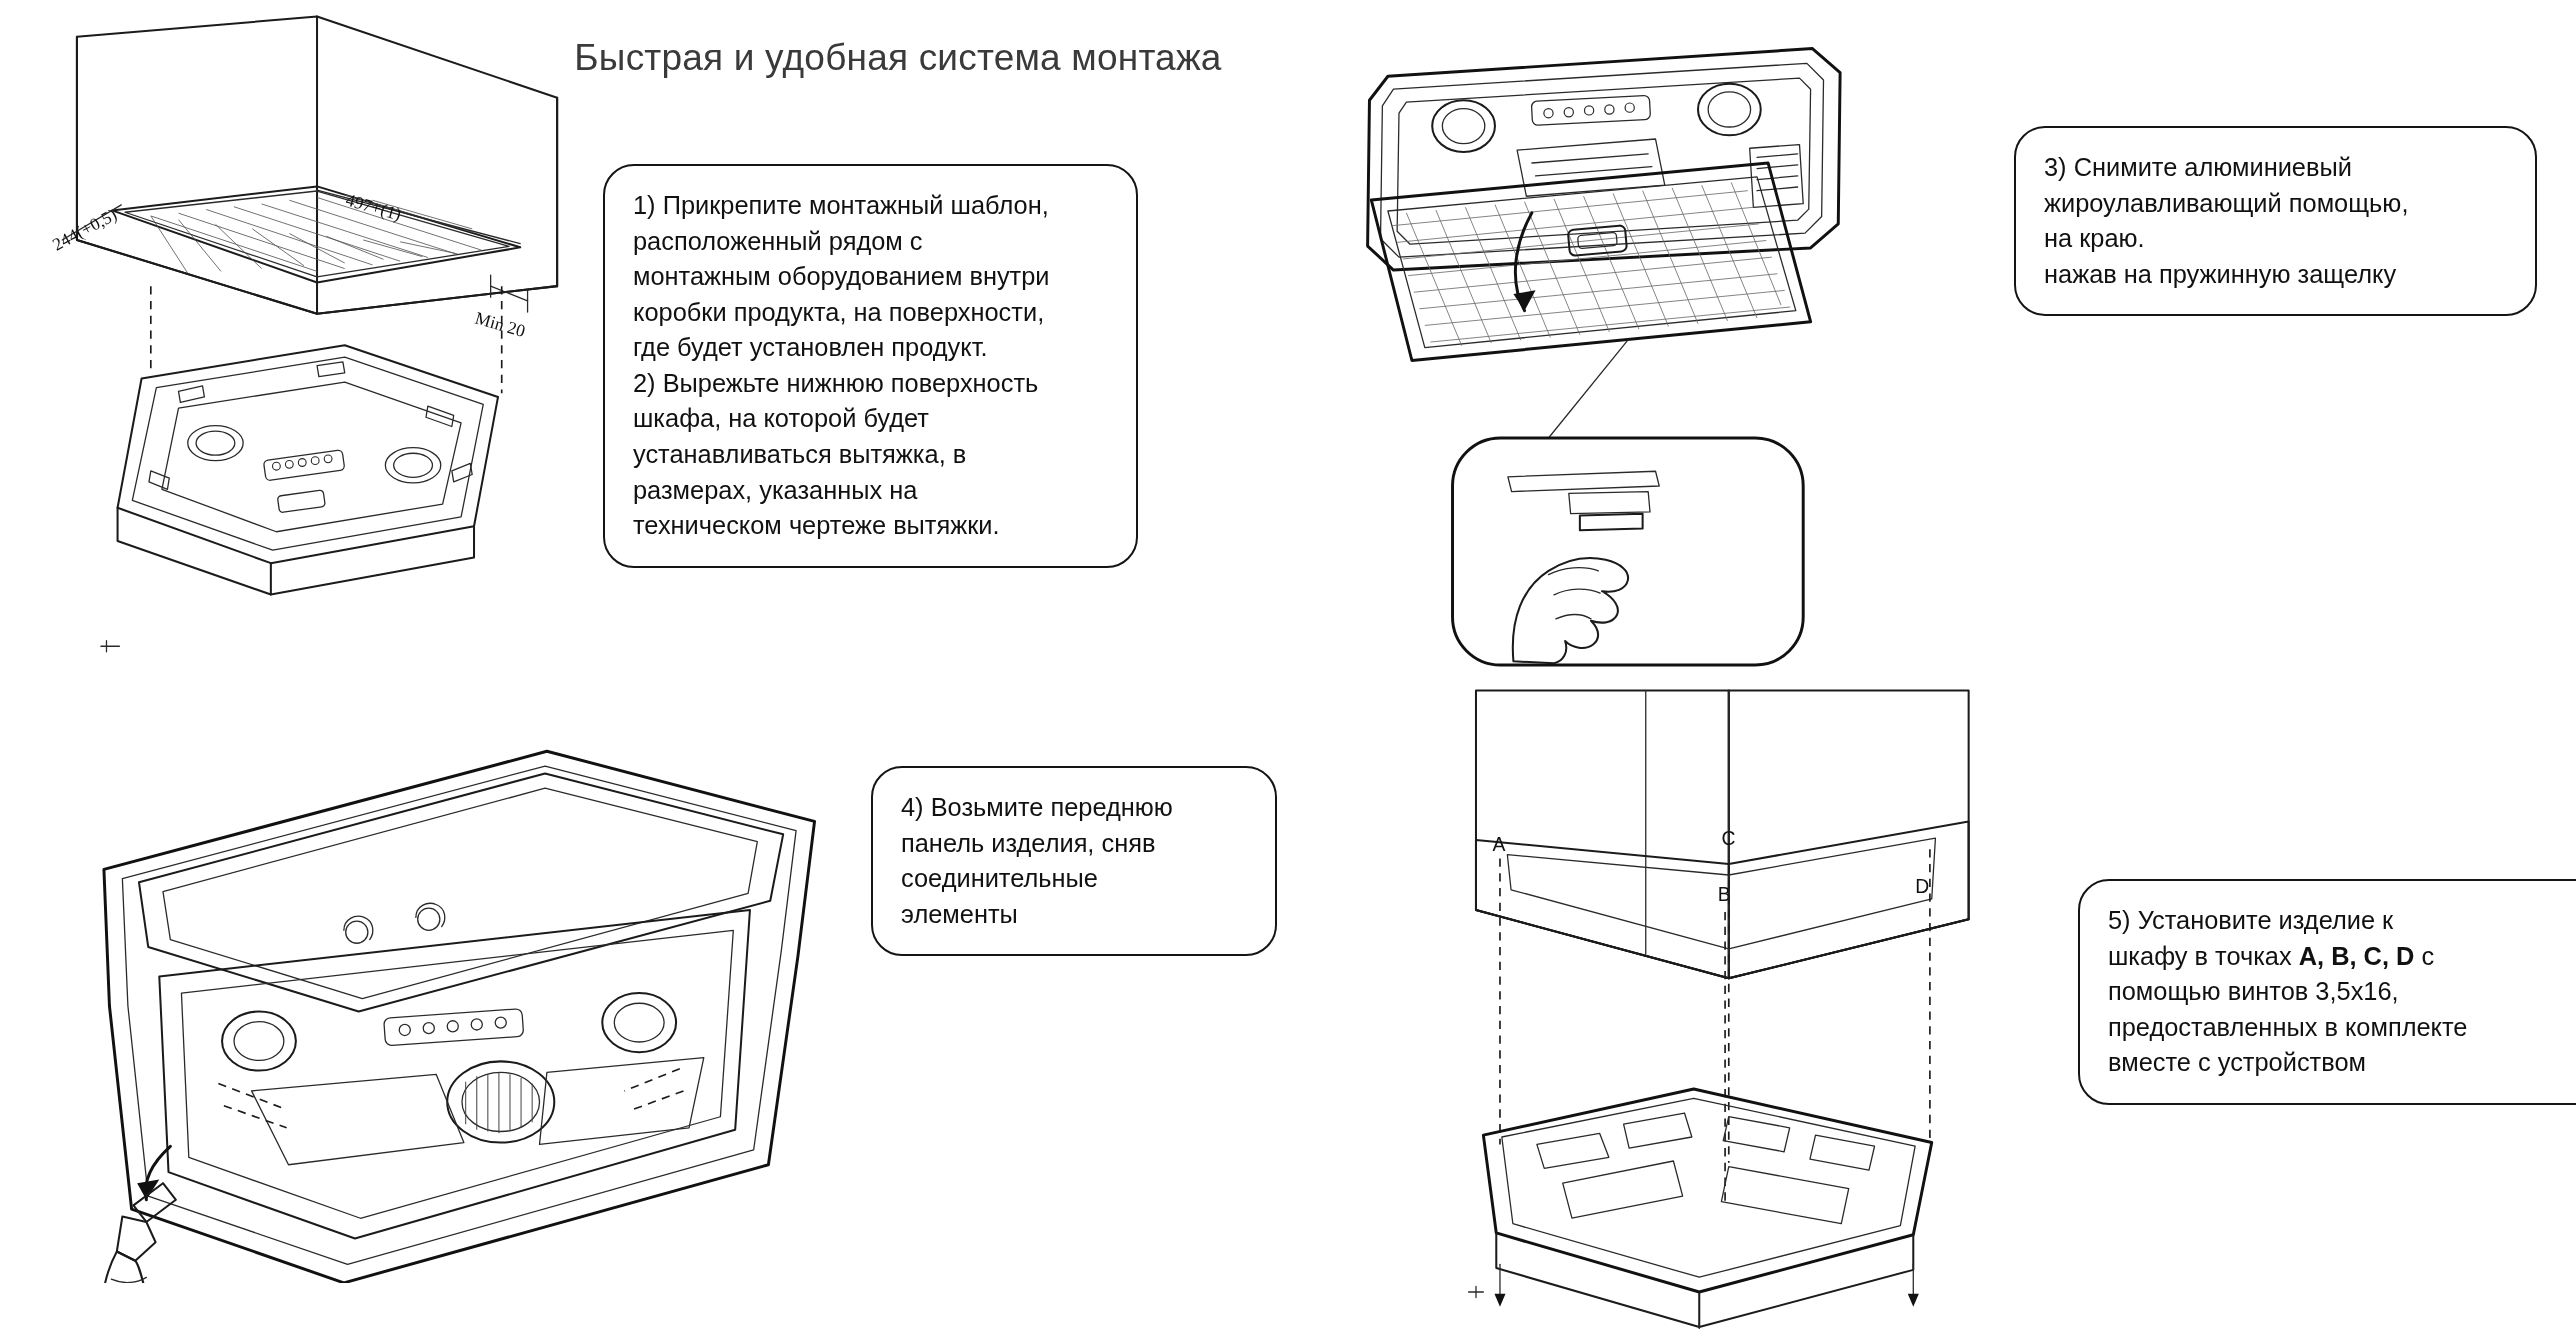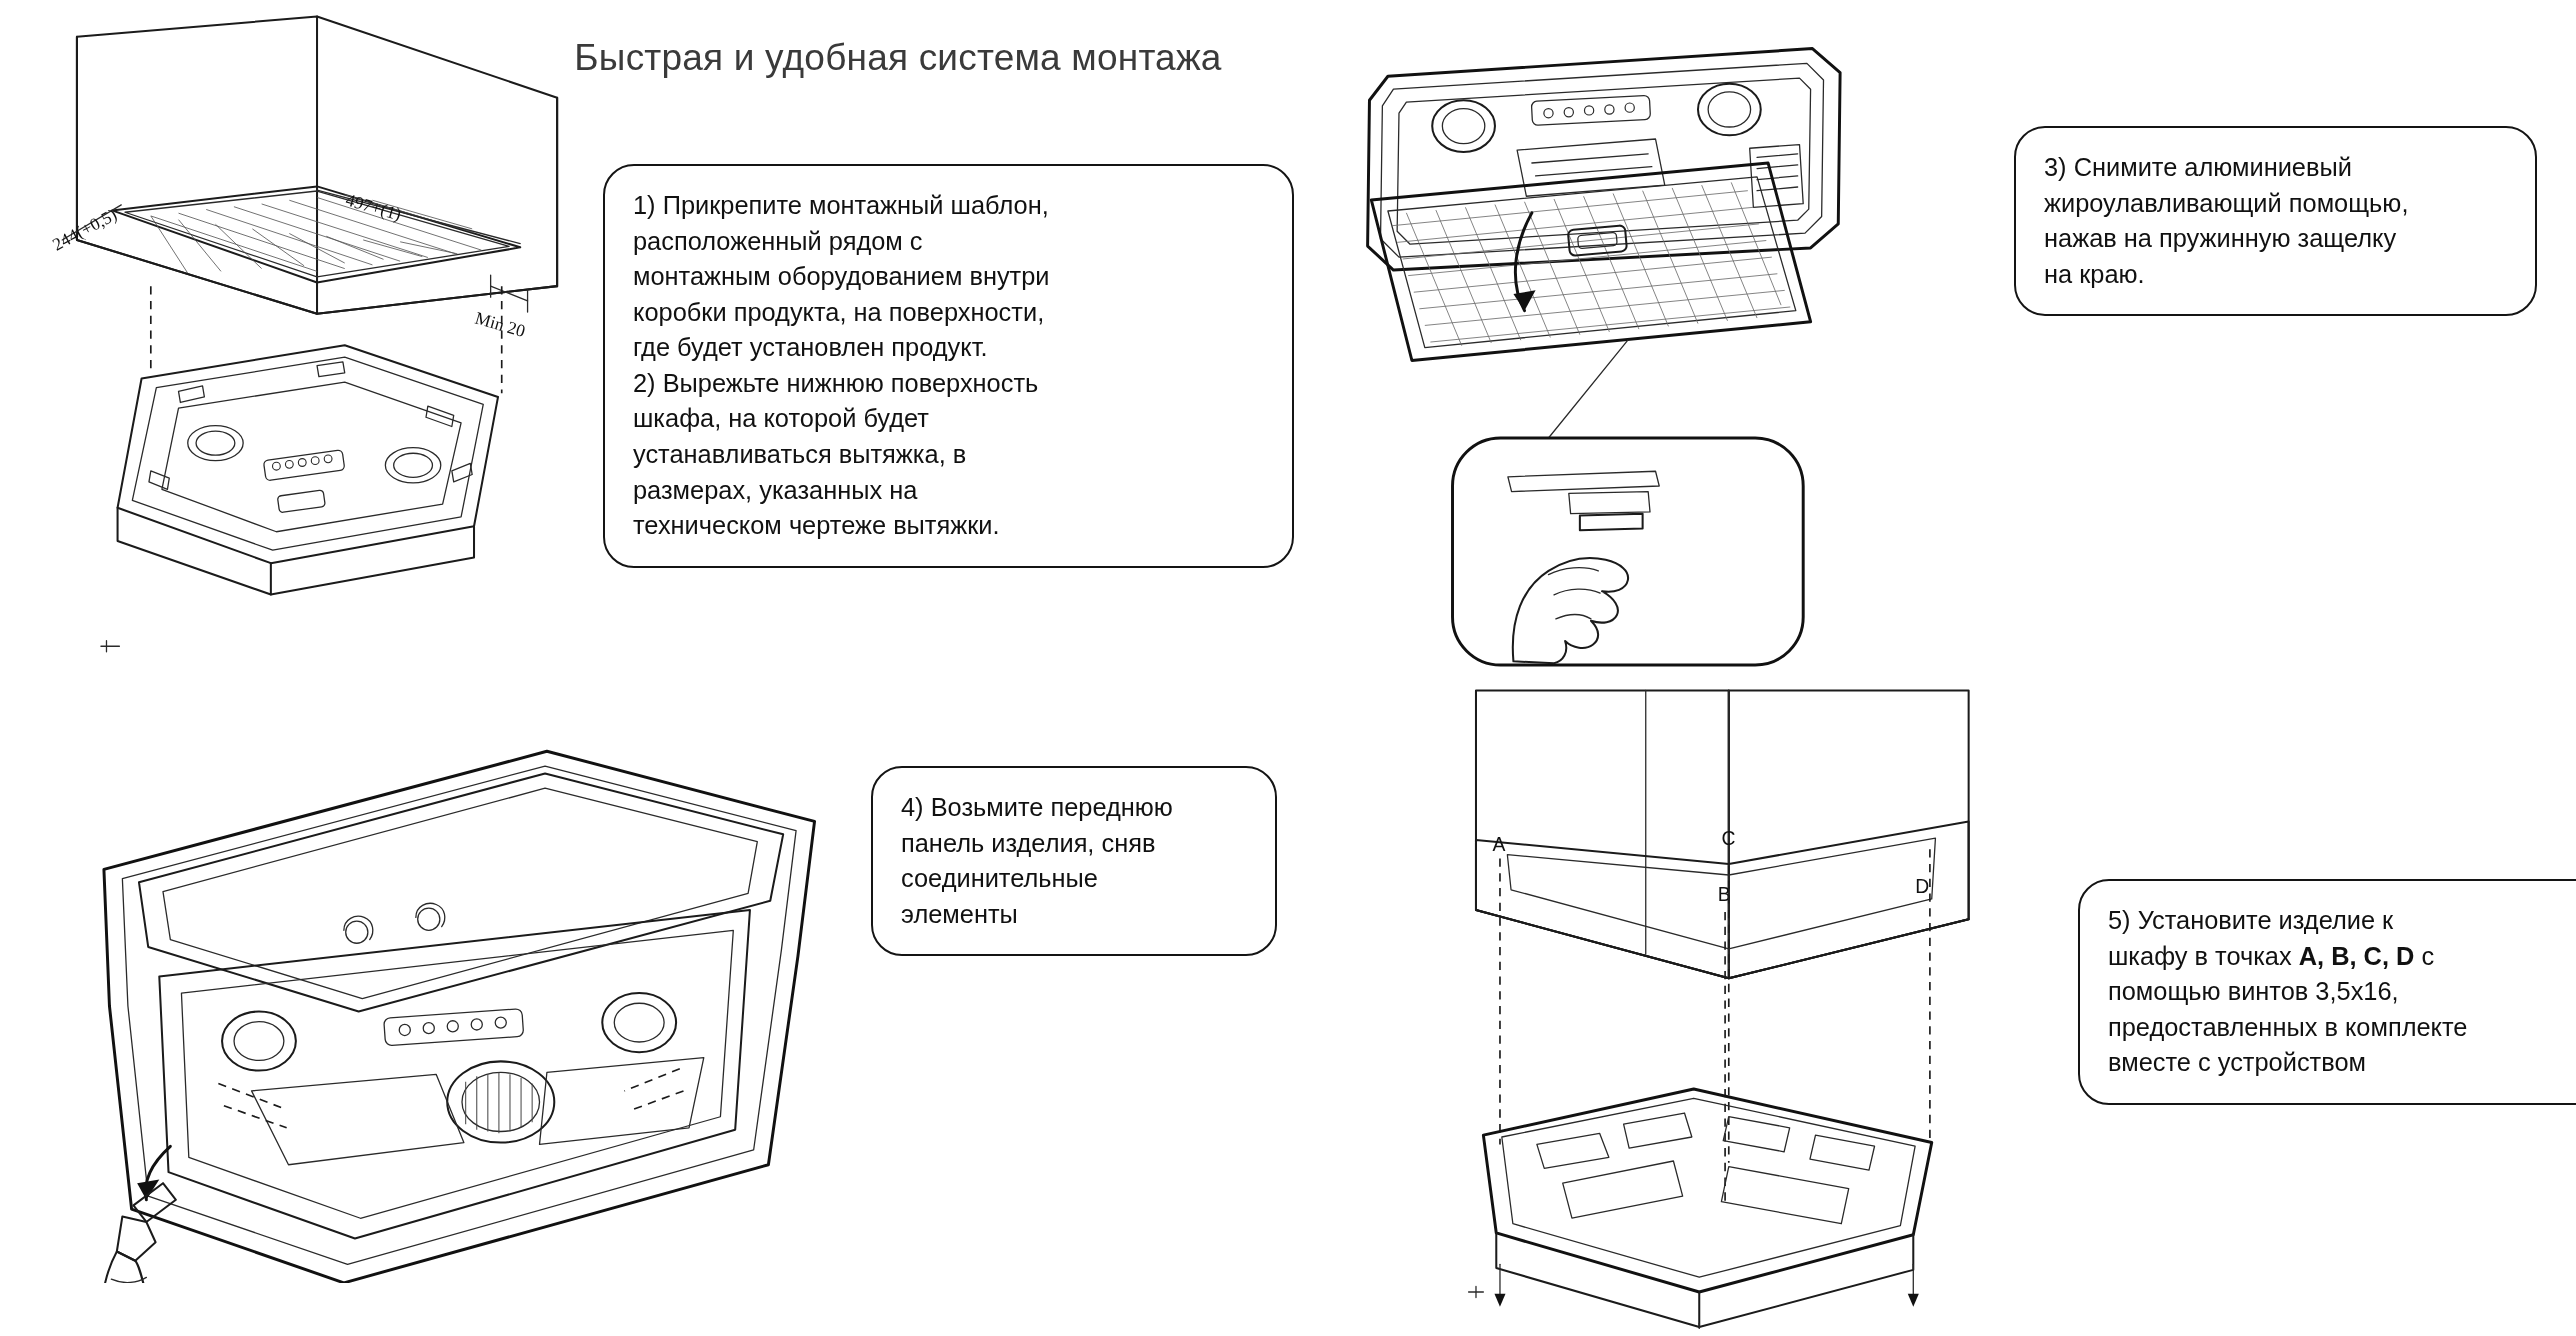--- a/index.html
+++ b/index.html
@@ -40,21 +40,21 @@
     border-radius: 31px;
     background: #ffffff;
     padding: 22px 28px;
     font-size: 25.4px;
     line-height: 1.40;
     color: #111111;
   }
   .callout p { margin: 0; }
   .callout b { font-weight: bold; }
 
-  #callout-1 { left: 591px; top: 164px; width: 691px; }
+  #callout-1 { left: 591px; top: 164px; width: 535px; }
   #callout-3 { left: 2002px; top: 126px; width: 523px; }
   #callout-4 { left: 859px; top: 766px; width: 406px; }
   #callout-5 { left: 2066px; top: 879px; width: 588px; }
 
   .fig {
     position: absolute;
   }
   .fig svg { display: block; }
 
   #fig-step1 { left: 28px; top: 9.2px; }
@@ -258,22 +258,22 @@
         <path class="ln-thin" d="M214 592 C230 584 252 582 268 588"></path>
         <path class="ln-thin" d="M220 614 C236 606 256 606 270 612"></path>
         <path class="ln-thin" d="M222 640 C236 634 250 634 260 640"></path>
       </g>
     </svg>
   </div>
 
   <div class="callout" id="callout-3">
     <p>3) Снимите алюминиевый</p>
     <p>жироулавливающий помощью,</p>
+    <p>на краю.</p>
     <p>нажав на пружинную защелку</p>
-    <p>на краю.</p>
   </div>
 
   <div class="fig" id="fig-step4">
     <svg width="766" height="554" viewBox="0 0 830 600">
 
       <g>
         <path class="ln-thick" d="M40 152 L520 24 L810 100 L792 246 L760 472 L300 600 L70 520 L46 300 Z" fill="#ffffff"></path>
         <path class="ln-thin" d="M60 162 L518 40 L790 110 L774 240 L744 456 L304 580 L88 506 L66 300 Z"></path>
 
         <path class="ln" d="M78 166 L518 48 L776 114 L762 186 L316 306 L88 236 Z" fill="#f7f7f7"></path>

